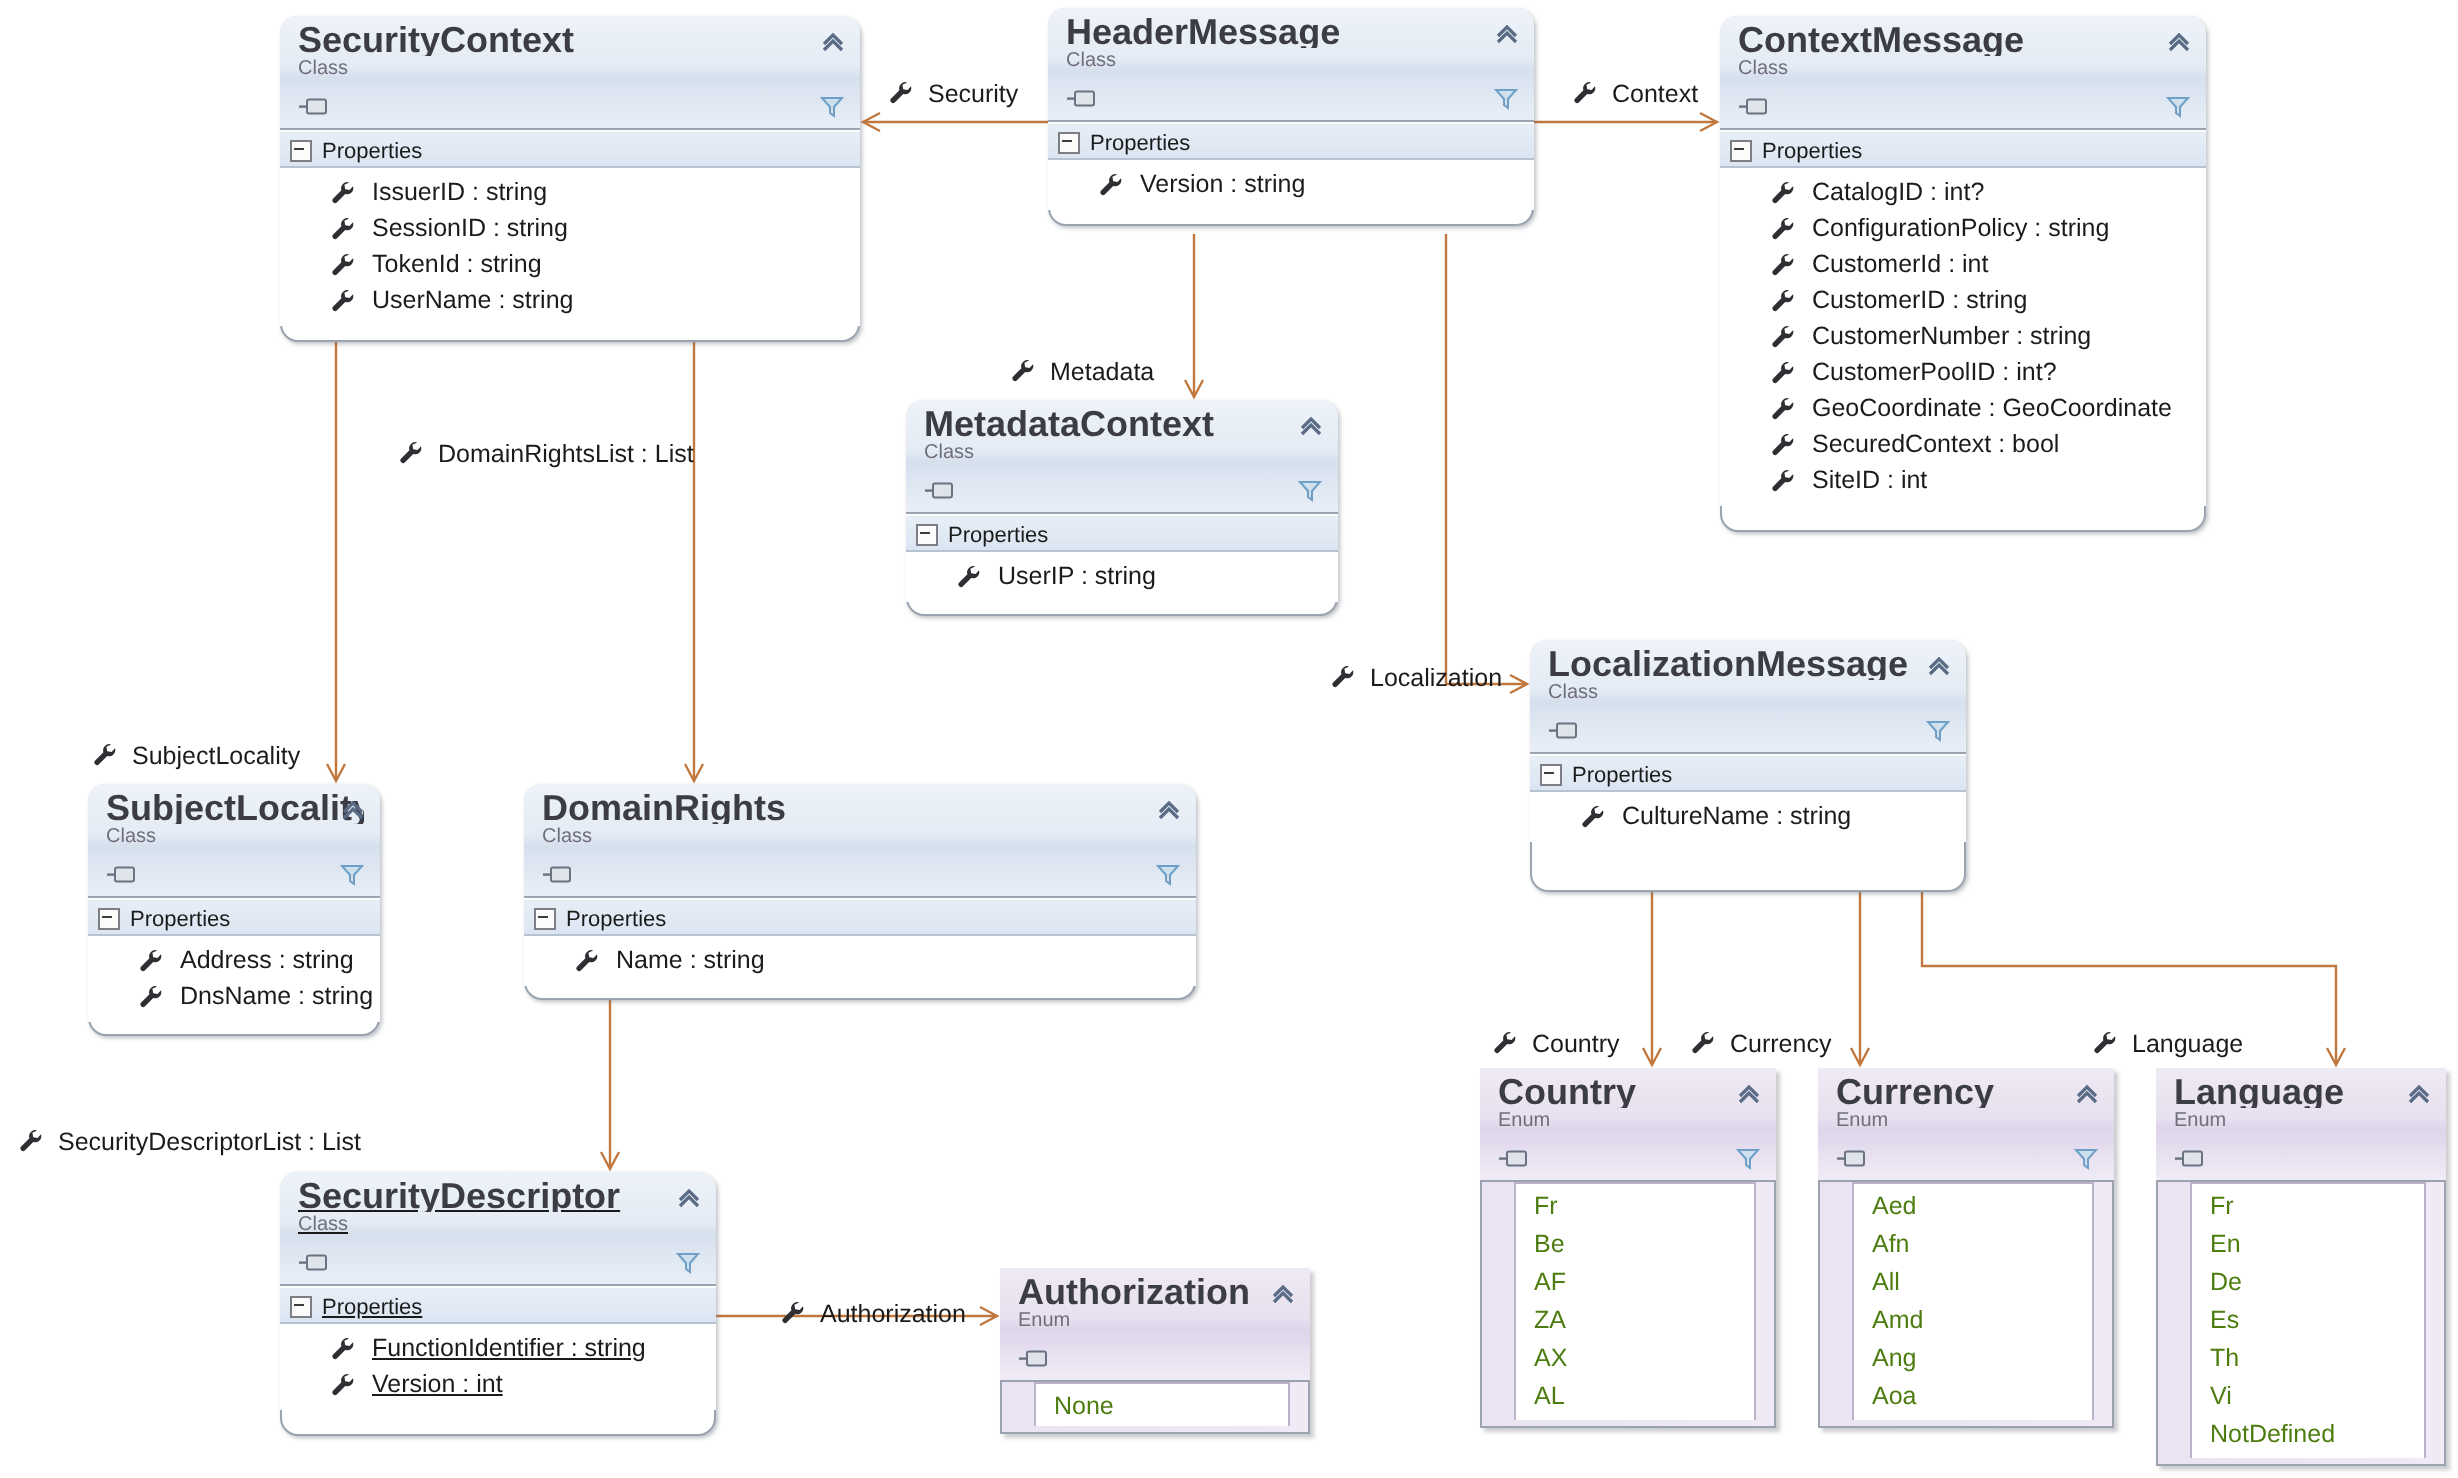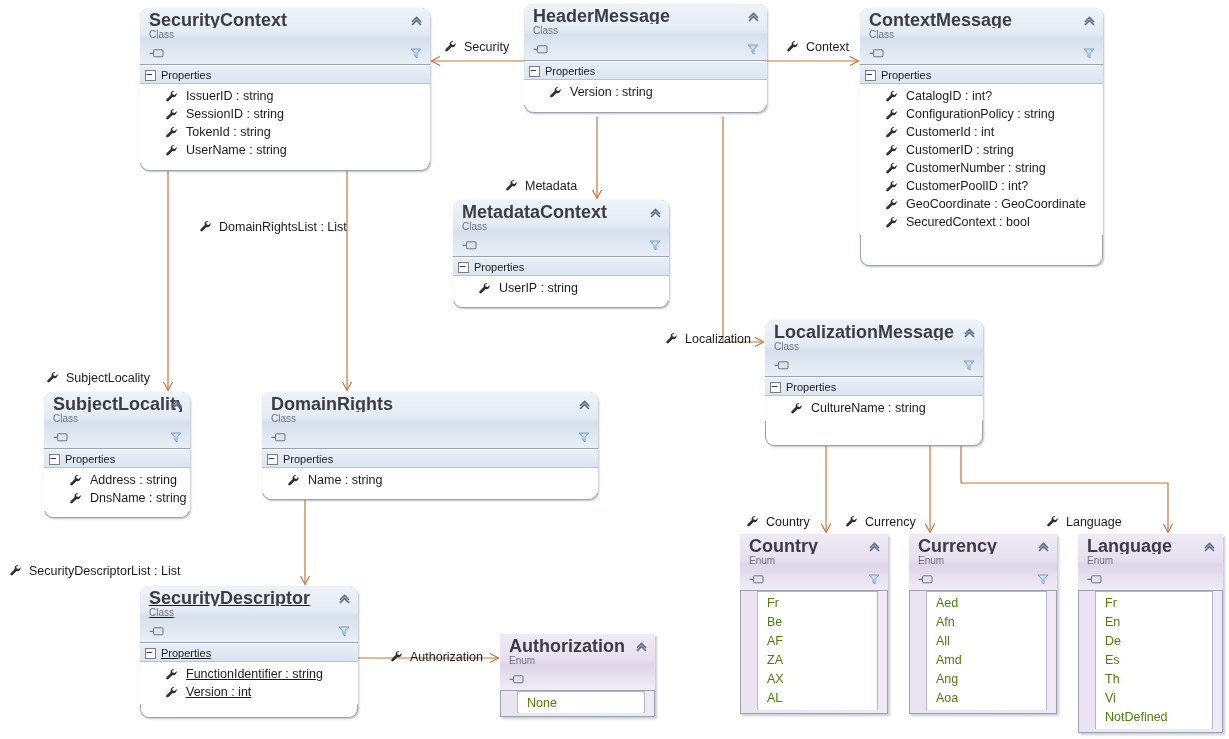--- a/index.html
+++ b/index.html
@@ -185,20 +185,23 @@
               </svg></span><span>CustomerNumber : string</span></div>
           <div class="mem"><span class="wr"><svg viewBox="0 0 13 13" width="13" height="13">
                 <path d="M9.6,1.2a3.1,3.1 0 0 0-3.9,3.9L1.6,9.2a1.3,1.3 0 1 0 1.9,1.9l4.1-4.1a3.1,3.1 0 0 0 3.9-3.9L9.8,5.0 7.6,4.6 7.2,2.4Z" fill="#2e2e33"></path>
               </svg></span><span>CustomerPoolID : int?</span></div>
           <div class="mem"><span class="wr"><svg viewBox="0 0 13 13" width="13" height="13">
                 <path d="M9.6,1.2a3.1,3.1 0 0 0-3.9,3.9L1.6,9.2a1.3,1.3 0 1 0 1.9,1.9l4.1-4.1a3.1,3.1 0 0 0 3.9-3.9L9.8,5.0 7.6,4.6 7.2,2.4Z" fill="#2e2e33"></path>
               </svg></span><span>GeoCoordinate : GeoCoordinate</span></div>
           <div class="mem"><span class="wr"><svg viewBox="0 0 13 13" width="13" height="13">
                 <path d="M9.6,1.2a3.1,3.1 0 0 0-3.9,3.9L1.6,9.2a1.3,1.3 0 1 0 1.9,1.9l4.1-4.1a3.1,3.1 0 0 0 3.9-3.9L9.8,5.0 7.6,4.6 7.2,2.4Z" fill="#2e2e33"></path>
               </svg></span><span>SecuredContext : bool</span></div>
+          <div class="mem"><span class="wr"><svg viewBox="0 0 13 13" width="13" height="13">
+                <path d="M9.6,1.2a3.1,3.1 0 0 0-3.9,3.9L1.6,9.2a1.3,1.3 0 1 0 1.9,1.9l4.1-4.1a3.1,3.1 0 0 0 3.9-3.9L9.8,5.0 7.6,4.6 7.2,2.4Z" fill="#2e2e33"></path>
+              </svg></span><span>SiteID : int</span></div>
         </div>
       </div>
       <div class="shape cls" style="left: 453px; top: 200px; width: 216px; height: 108px;">
         <div class="frame"></div>
         <div class="hdr">
           <div class="title">MetadataContext</div>
           <div class="stereo">Class</div>
           <span class="chev"><svg viewBox="0 0 13 13" width="13" height="13">
               <path d="M2,8 L6.5,3.5 L11,8" fill="none" stroke="#5a6b85" stroke-width="1.6"></path>
               <path d="M2,11 L6.5,6.5 L11,11" fill="none" stroke="#5a6b85" stroke-width="1.6"></path>

